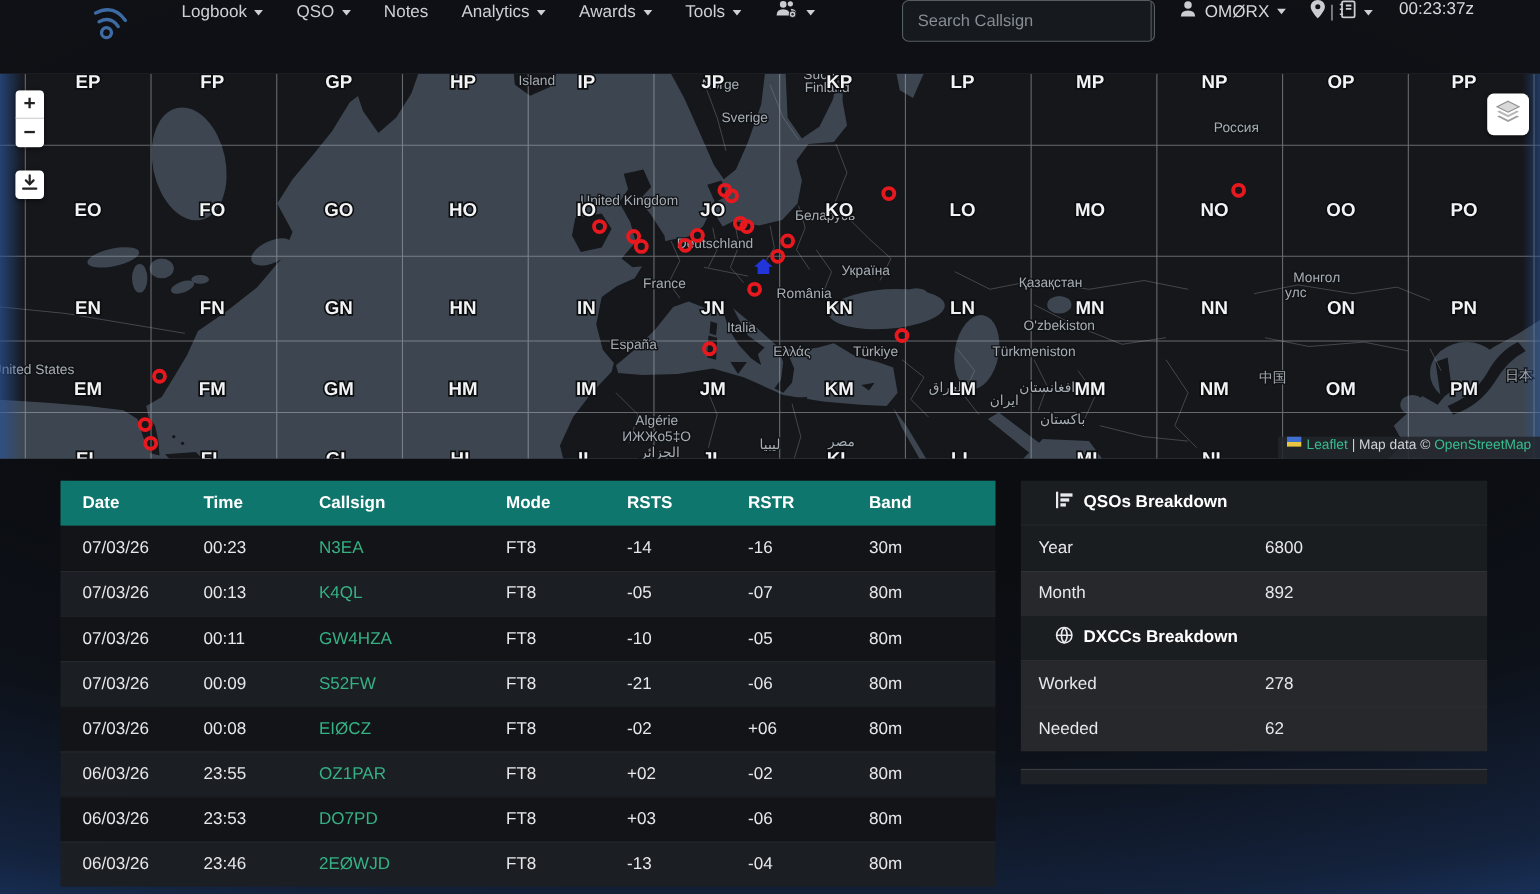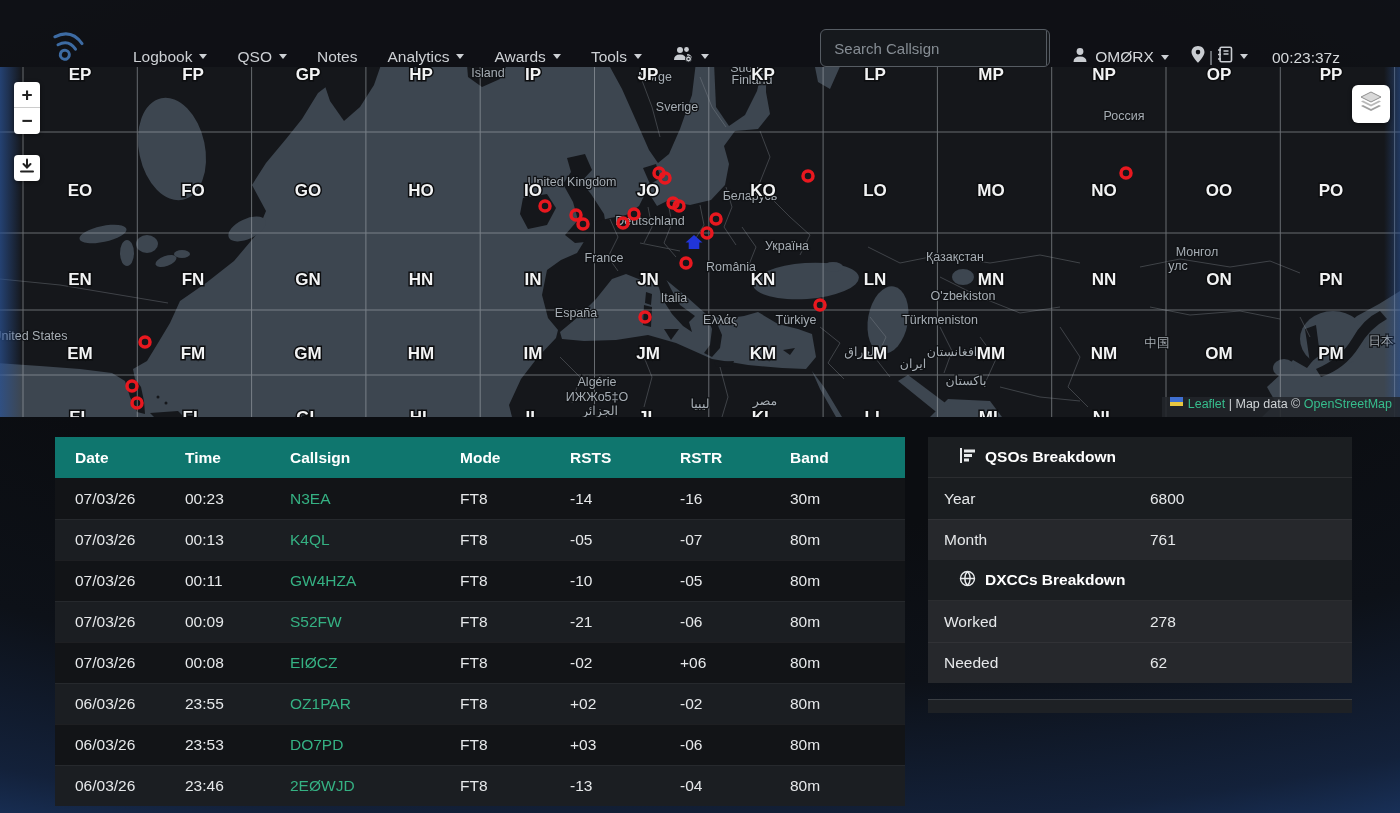--- a/index.html
+++ b/index.html
@@ -1,21 +1,21 @@
 <!DOCTYPE html>
 <html style="--accent: #35b183; --link: #36bd8d;"><head>
 <meta charset="utf-8">
 <style>
   html,body{margin:0;padding:0;width:1400px;height:813px;overflow:hidden;
     font-family:"Liberation Sans",sans-serif;
     background:radial-gradient(140% 95% at 48% 30%, #0b0d11 38%, #0d1118 58%, #13213a 76%, #1d3e74 89%, #2f64b2 100%);}
   *{box-sizing:border-box}
   
-  .navbar{position:absolute;left:0;top:0;width:1400px;height:67px;display:flex;align-items:flex-end;
-    background:rgba(18,20,24,.62);padding-left:46px;color:#cdd0d4;font-size:15.5px;}
+  .navbar{position:absolute;left:0;top:0;width:1400px;height:67px;display:flex;align-items:flex-start;
+    background:rgba(18,20,24,.62);padding-left:78px;color:#cdd0d4;font-size:15.5px;}
   .logo{margin-right:30px;display:flex;align-items:center}
   .menu{display:flex;list-style:none;margin:0;padding:0}
   .menu li{padding:0 15px;display:flex;align-items:center;cursor:pointer;white-space:nowrap}
   .caret{display:inline-block;width:0;height:0;border-left:4.5px solid transparent;border-right:4.5px solid transparent;
     border-top:5px solid #cdd0d4;margin-left:7px}
   .searchbox{margin-left:auto;width:230px;height:38px;border:1px solid #565c63;border-radius:6px;display:flex;
     background:rgba(25,28,32,.75);overflow:hidden}
   .searchbox input{flex:1;background:transparent;border:none;outline:none;color:#dfe2e5;font-size:15px;padding:0 13px;
     font-family:Liberation Sans, sans-serif}
   .searchbox input::placeholder{color:#868d94}
@@ -481,21 +481,21 @@
       </span>
       <span>QSOs Breakdown</span>
     </div>
     <div id="qsos-rows">
         <div class="prow even">
           <span class="plabel">Year</span>
           <span>6800</span>
         </div>
         <div class="prow odd">
           <span class="plabel">Month</span>
-          <span>761</span>
+          <span>892</span>
         </div>
       </div>
   </div>
   <div class="panel">
     <div class="panel-head">
       <span>
         <svg width="17" height="17" viewBox="0 0 17 17" fill="none" stroke="#e8eaec" stroke-width="1.4">
           <circle cx="8.5" cy="8.5" r="7"></circle>
           <path d="M1.5 8.5 H15.5 M8.5 1.5 C5 5 5 12 8.5 15.5 M8.5 1.5 C12 5 12 12 8.5 15.5"></path>
         </svg>

